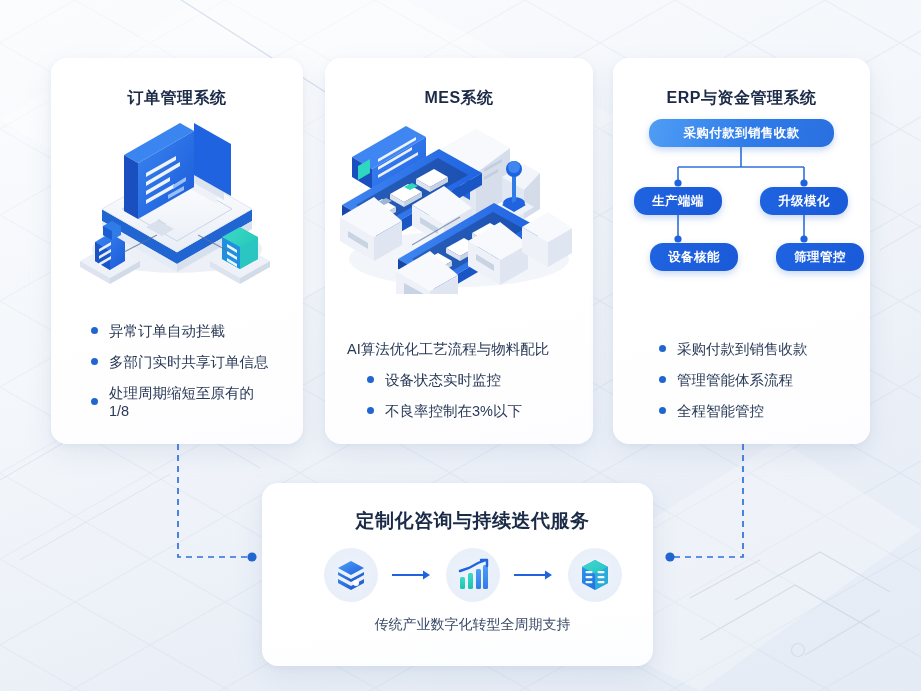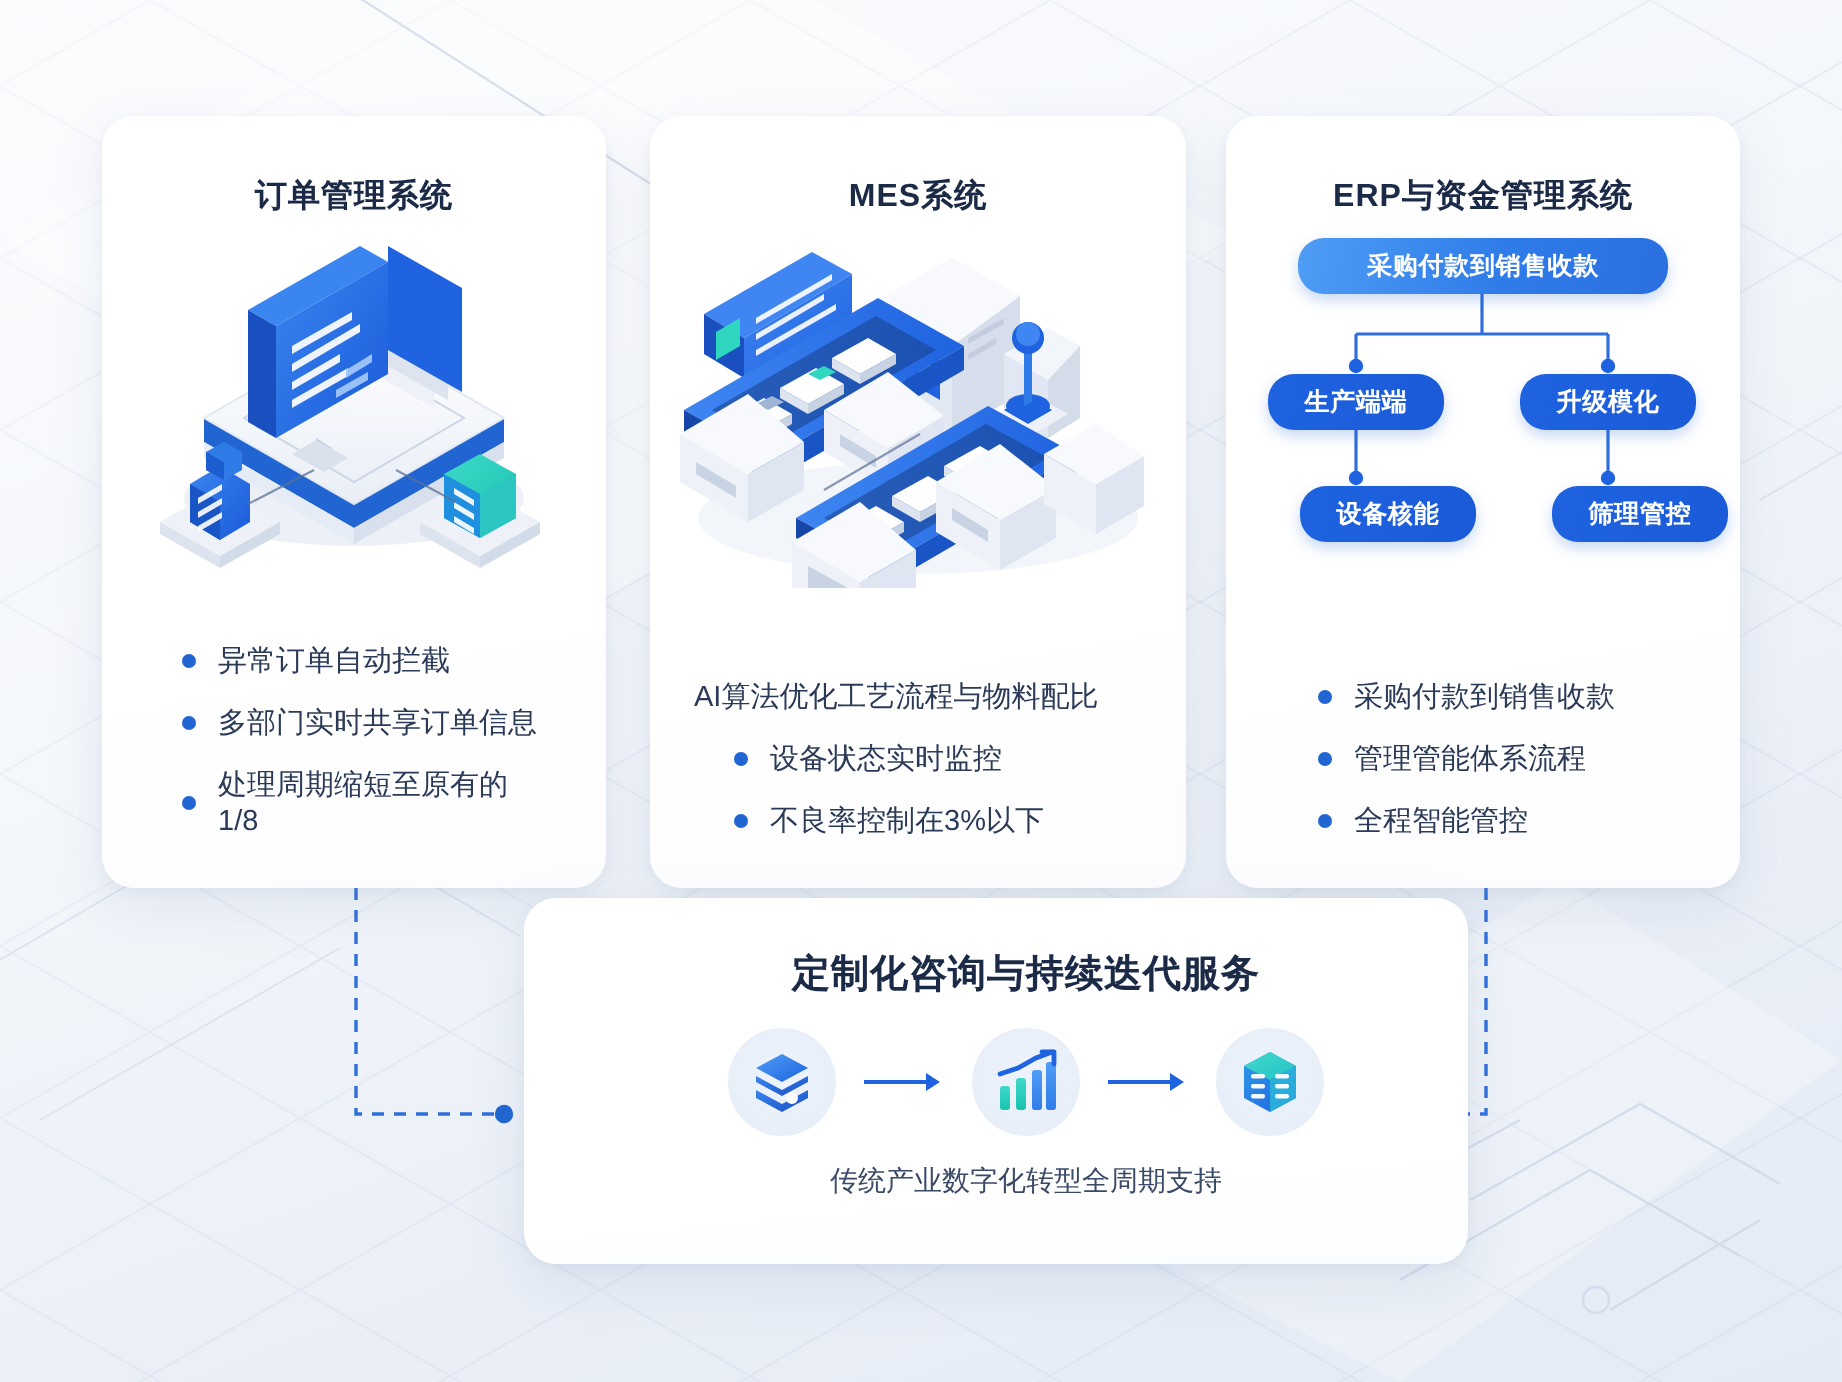--- a/index.html
+++ b/index.html
@@ -74,21 +74,21 @@
     white-space: nowrap;
     box-shadow: 0 3px 7px rgba(32,101,209,0.25);
   }
   .erp-box.top   { background: linear-gradient(100deg,#4f9df5 0%, #2f7ce9 55%, #2a6fe0 100%); }
   .erp-box.mid   { background: linear-gradient(100deg,#1f63e0 0%, #1a5ad9 100%); }
   .erp-box.leaf  { background: linear-gradient(100deg,#1f63e0 0%, #1a5ad9 100%); margin-left: 16px; }
 
   
   #card-bottom {
     position:absolute;
-    left: 262px; top: 449px; width: 472px; height: 183px;
+    left: 262px; top: 483px; width: 391px; height: 183px;
     background: linear-gradient(175deg,#ffffff 0%,#ffffff 70%,#fcfdff 100%);
     border-radius: 16px;
     box-shadow: 0 10px 28px rgba(116,139,176,0.14), 0 2px 6px rgba(116,139,176,0.08);
     padding-left: 30px;
   }
   #bottom-title {
     text-align:center; margin-top: 25px;
     font-size: 19px; font-weight:bold; color:#1b2a47; letter-spacing:0.5px;
   }
   #bottom-flow {

